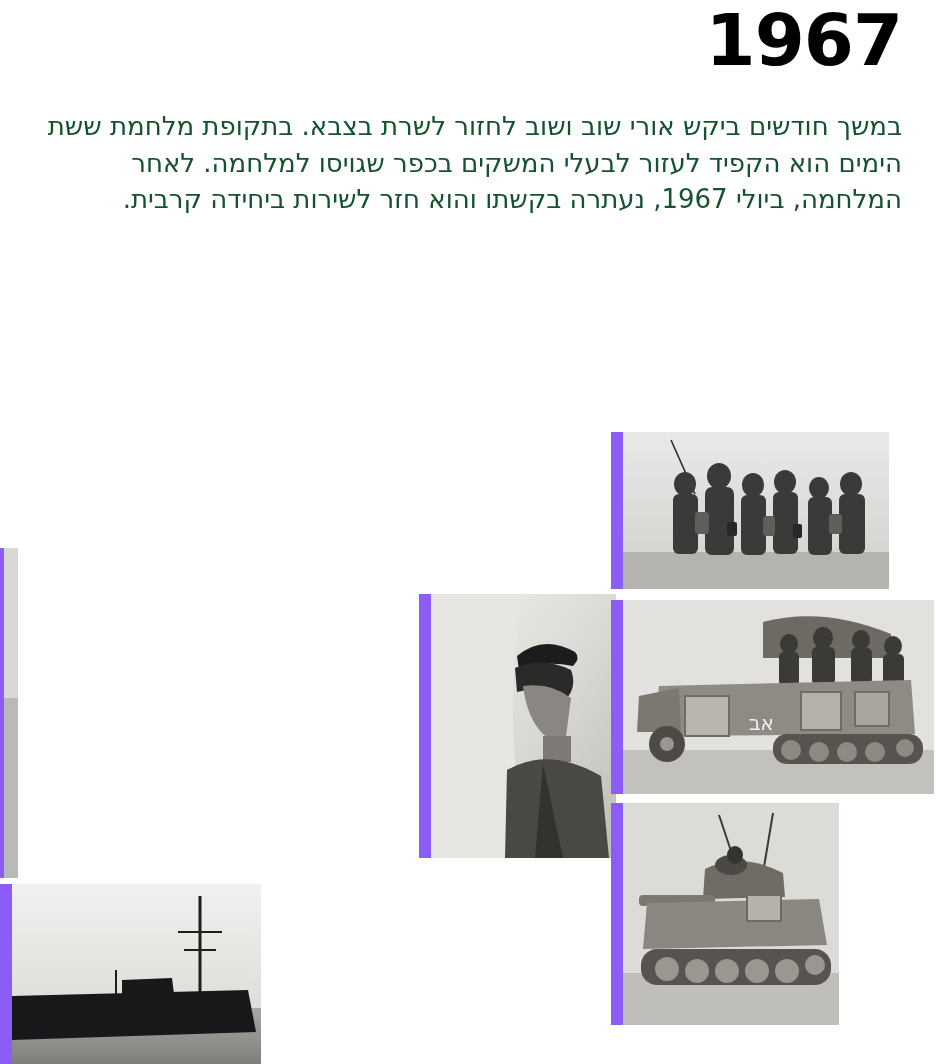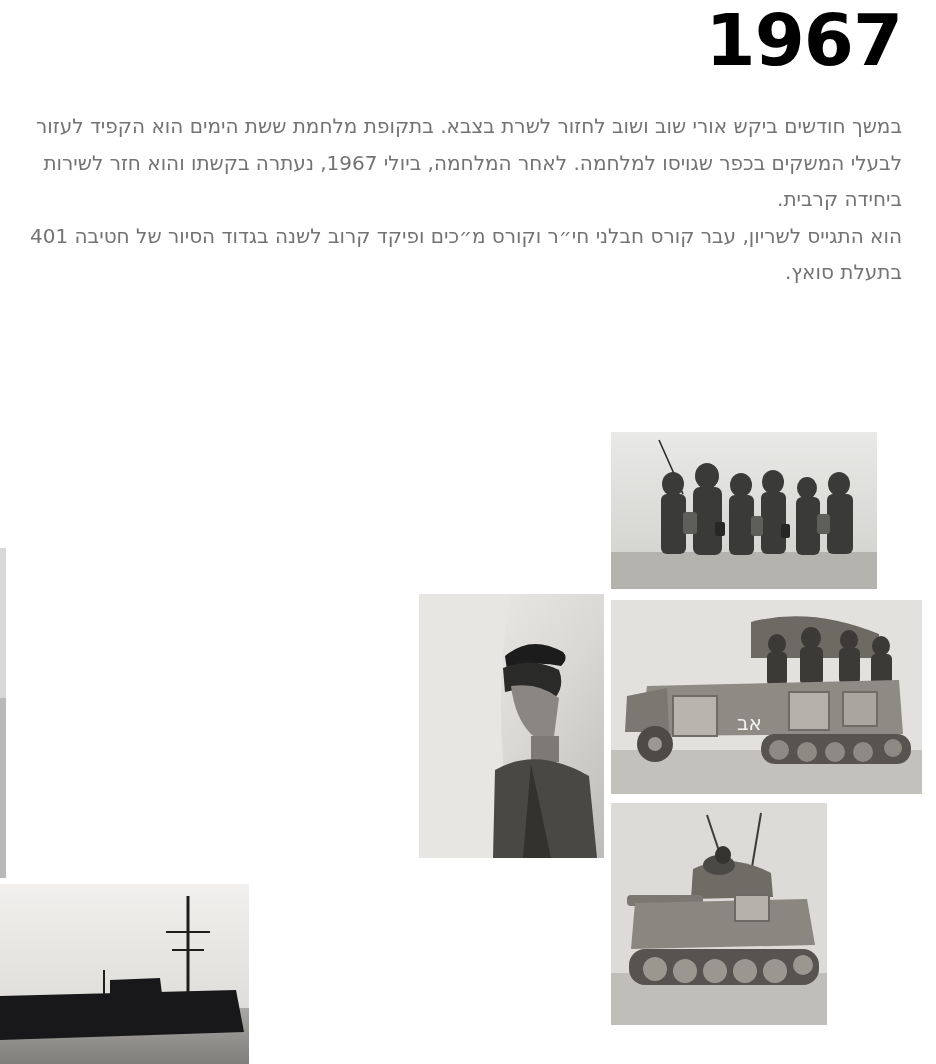--- a/index.html
+++ b/index.html
@@ -31,34 +31,35 @@
   }
 
   
   .body-text {
     position: absolute;
     top: 108px;
     right: 34px;
     width: 880px;
     direction: rtl;
     text-align: right;
-    font-size: 20px;
+    font-size: 26px;
     line-height: 36.5px;
-    color: #737373;
+    color: #14532d;
     font-family: "DejaVu Sans", sans-serif;
   }
   .body-text p {
     margin: 0;
   }
 
   
   .photo {
     position: absolute;
     overflow: hidden;
     background: #8b5cf6;
+    padding-left: 12px;
   }
   .photo svg {
     display: block;
     width: 100%;
     height: 100%;
   }
 
   
   #photo-soldiers-group { left: 611px; top: 432px; width: 266px; height: 157px; }
   #photo-portrait       { left: 419px; top: 594px; width: 185px; height: 264px; }
@@ -67,21 +68,20 @@
   #photo-ship           { left: 0px;   top: 884px; width: 249px; height: 180px; }
   #photo-edge-left      { left: -8px;  top: 548px; width: 14px;  height: 330px; }
 </style>
 </head>
 <body>
 
 <div class="year">1967</div>
 
 <div class="body-text">
   <p>במשך חודשים ביקש אורי שוב ושוב לחזור לשרת בצבא. בתקופת מלחמת ששת הימים הוא הקפיד לעזור לבעלי המשקים בכפר שגויסו למלחמה. לאחר המלחמה, ביולי 1967, נעתרה בקשתו והוא חזר לשירות ביחידה קרבית.</p>
-  <p>הוא התגייס לשריון, עבר קורס חבלני חי״ר וקורס מ״כים ופיקד קרוב לשנה בגדוד הסיור של חטיבה 401 בתעלת סואץ.</p>
 </div>
 
 <div class="photo" id="photo-edge-left">
   <svg viewBox="0 0 14 330" preserveAspectRatio="none" aria-hidden="true">
     <rect width="14" height="330" fill="#d8d8d6"></rect>
     <rect y="150" width="14" height="180" fill="#b9b9b7"></rect>
   </svg>
 </div>
 
 <div class="photo" id="photo-soldiers-group">

